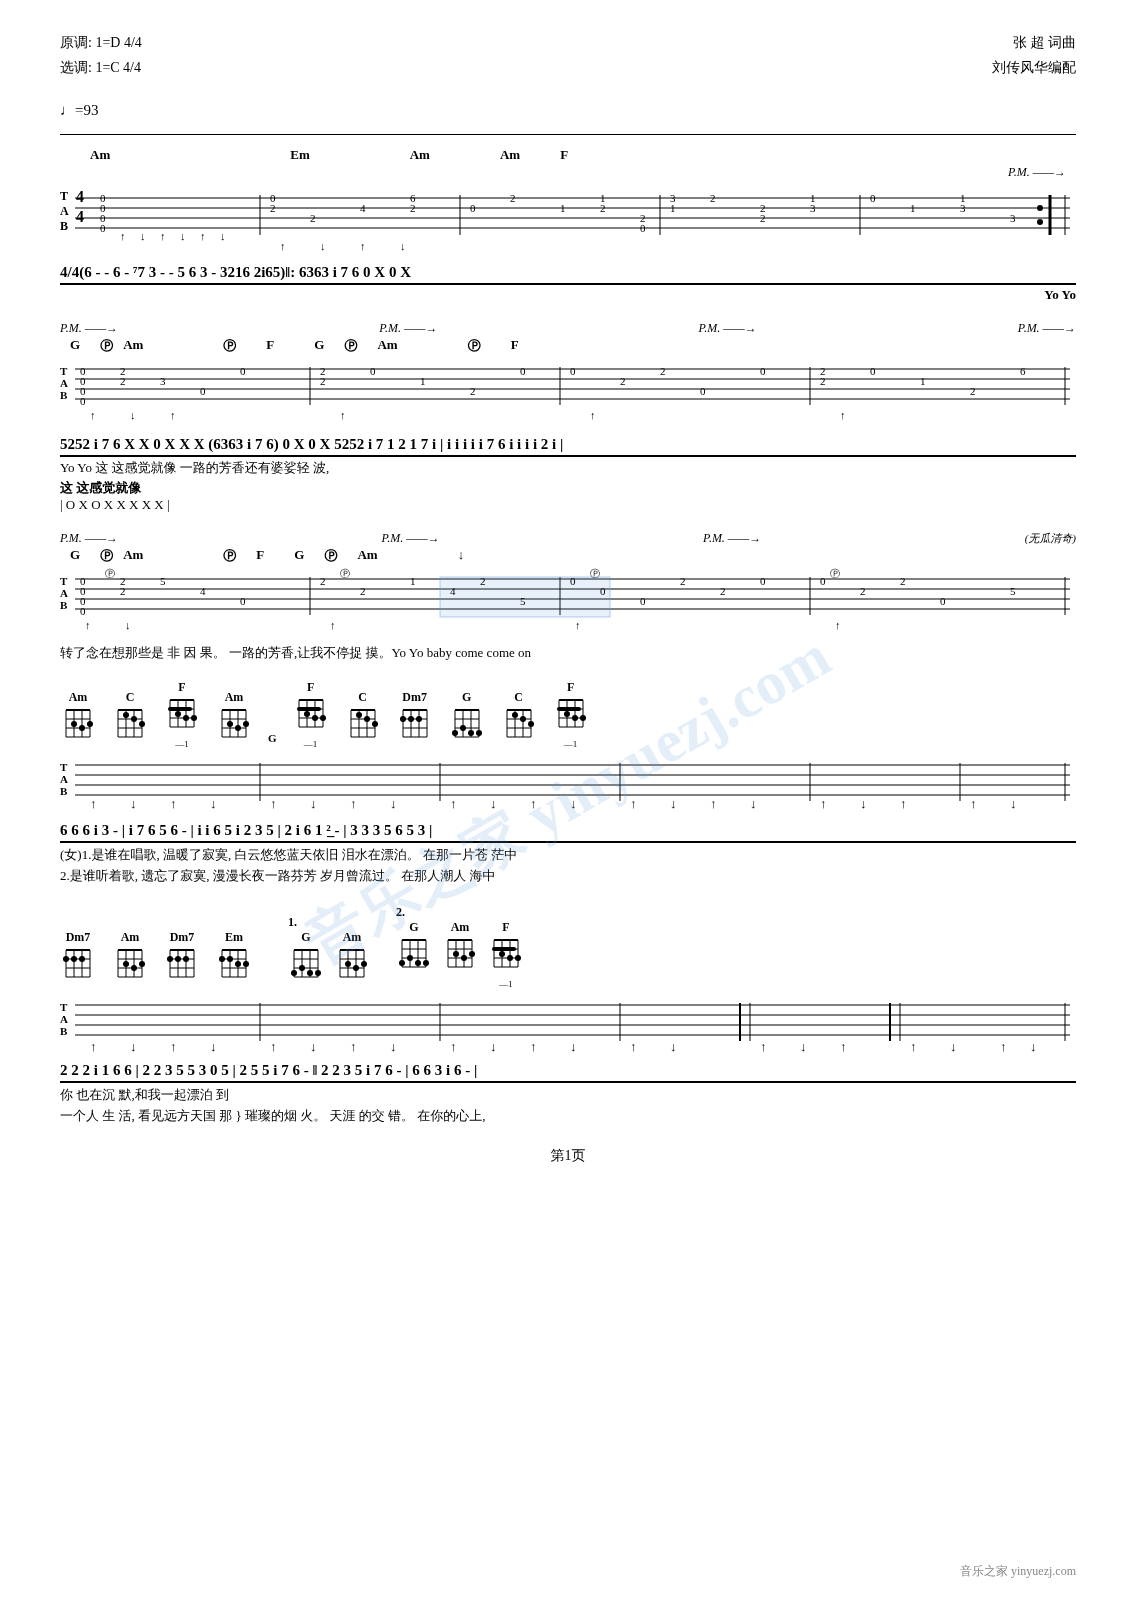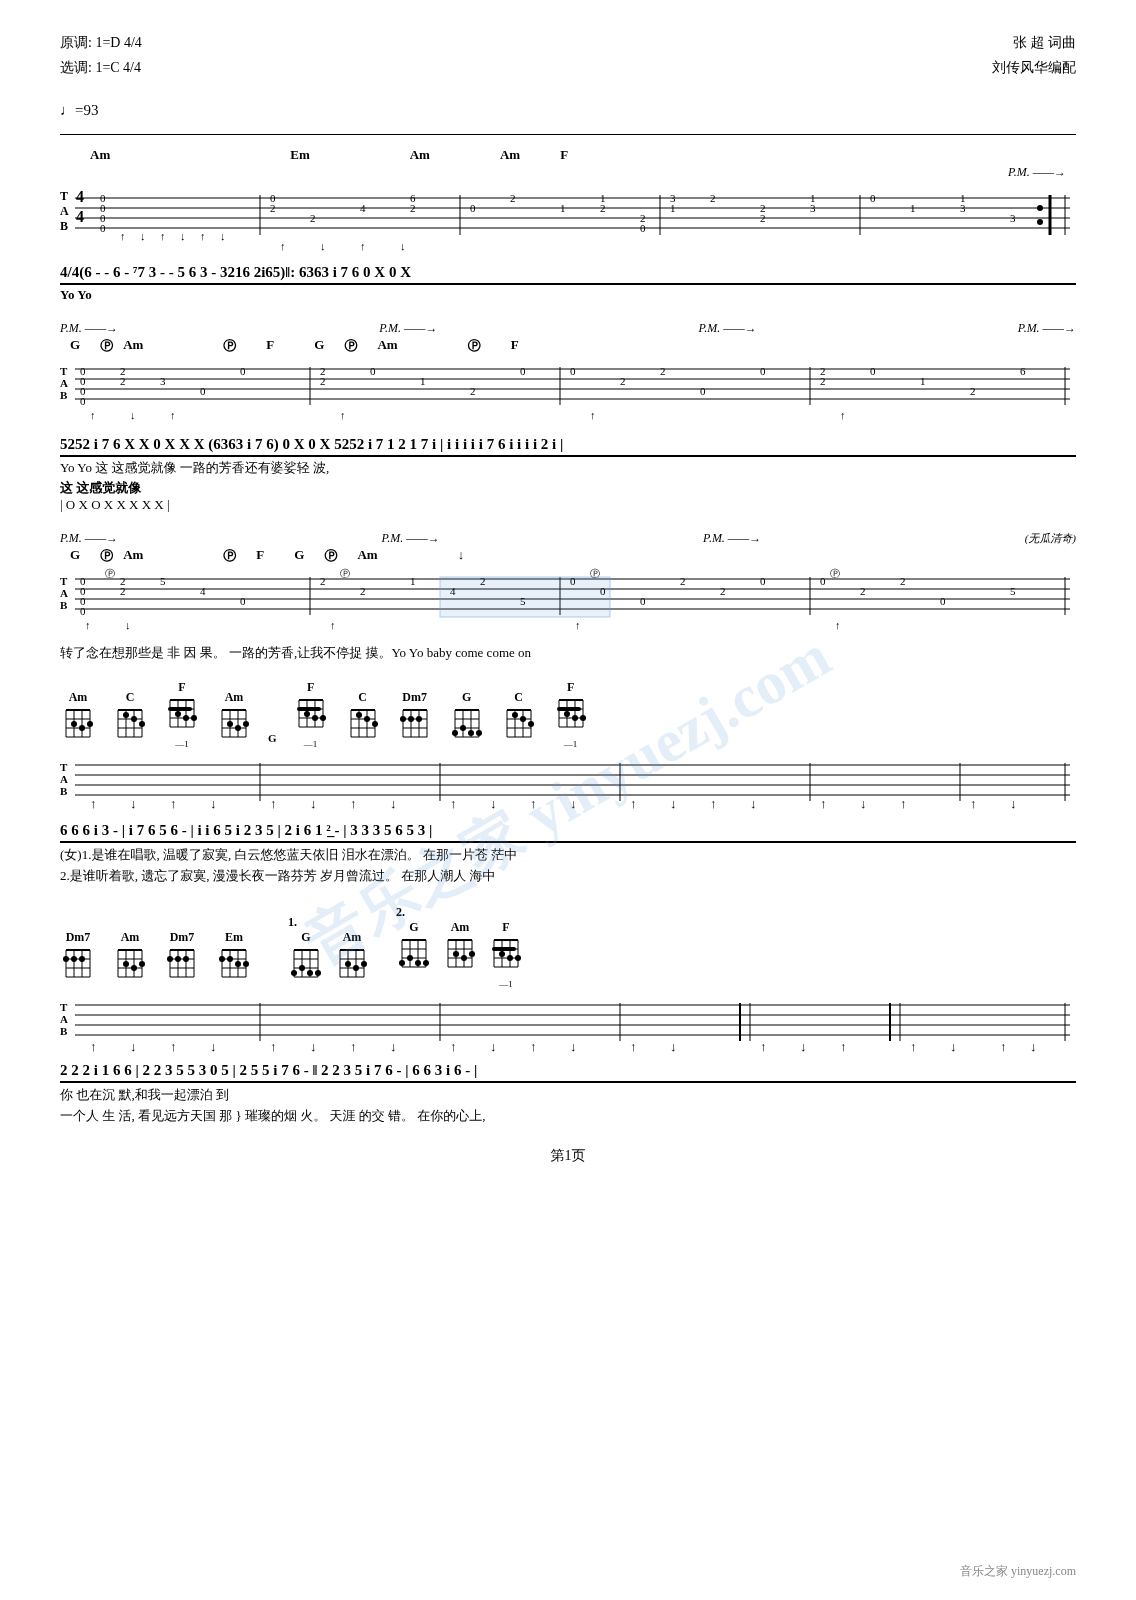--- a/index.html
+++ b/index.html
@@ -198,21 +198,21 @@
 
       <text x="220" y="70" font-size="11">↑</text>
       <text x="260" y="70" font-size="11">↓</text>
       <text x="300" y="70" font-size="11">↑</text>
       <text x="340" y="70" font-size="11">↓</text>
     </svg>
 
     <div style="font-family:'Times New Roman',serif; font-size:15px; font-weight:bold; border-bottom:2px solid #000; padding:2px 0; margin:2px 0;">
       <span>4/4(6  -  -  6  - ⁷7  3  -  -  5 6  3  -  3216  2i65)‖: 6363  i 7 6 0  X 0 X</span>
     </div>
-    <div style="font-size:13px; font-weight:bold; margin-top:2px;">
+    <div style="text-align:right; font-size:13px; font-weight:bold; margin-top:2px;">
       <span>Yo  Yo</span>
     </div>
   </div>
 
   <div class="score-section">
     <div style="display:flex; font-size:12px; font-style:italic; justify-content:space-between; margin-bottom:1px;">
       <span>P.M. ——→</span>
       <span>P.M. ——→</span>
       <span>P.M. ——→</span>
       <span>P.M. ——→</span>

